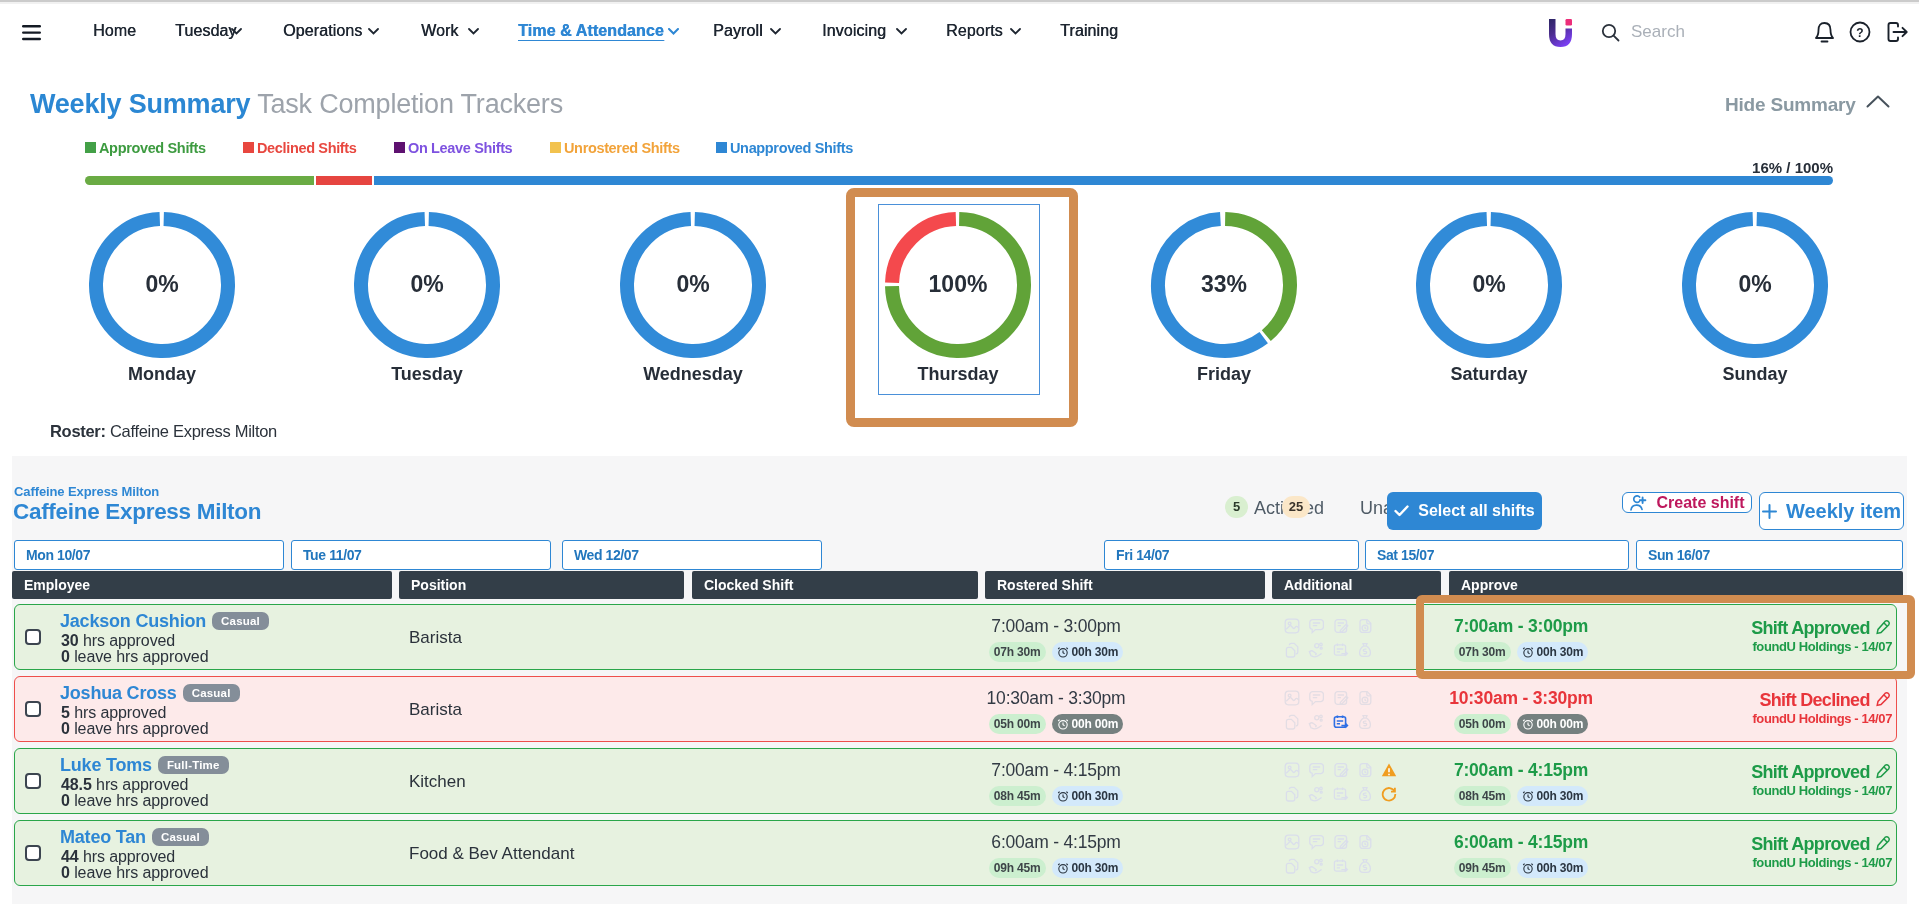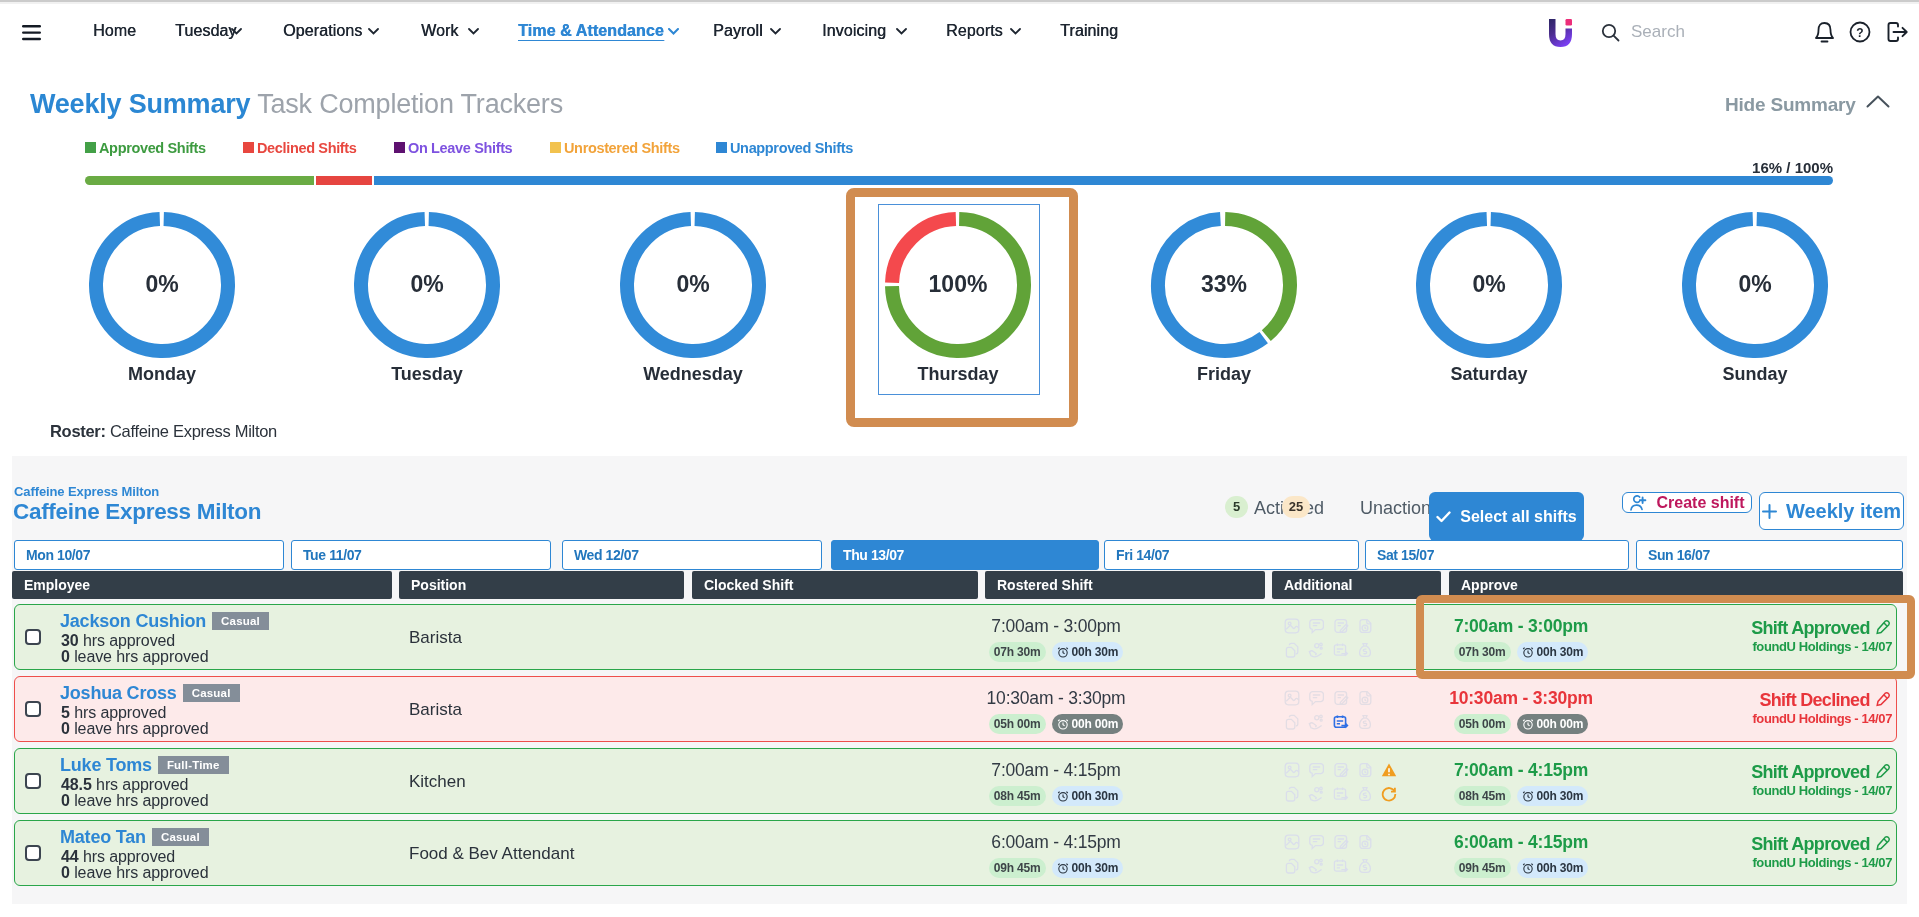--- a/index.html
+++ b/index.html
@@ -22,21 +22,21 @@
 #panel{position:absolute;left:12px;top:456px;width:1895px;height:448px;background:#f6f6f7}
 .tab{position:absolute;top:540px;height:30px;border:1px solid #2e87d4;border-radius:3px;background:#fff;color:#2176bd;font-size:14px;font-weight:bold;line-height:28px;padding-left:11px;letter-spacing:-.4px}
 .tab.active{background:#2e87d4;color:#fff}
 .th{position:absolute;top:571px;height:28px;background:#333e48;color:#fff;font-size:14px;font-weight:bold;line-height:28px;padding-left:12px;border-radius:2px}
 .card{position:absolute;left:14px;width:1883px;height:66px;border-radius:6px;border:1.5px solid}
 .card.g{background:#e7f2e0;border-color:#2aa64a}
 .card.r{background:#fdeaea;border-color:#ee4f4c}
 .cbx{position:absolute;left:10px;top:24px;width:16px;height:16px;background:#fff;border:2px solid #3c4550;border-radius:4px}
 .nmrow{position:absolute;left:45px;top:6px;height:20px;white-space:nowrap}
 .nm{font-size:18px;font-weight:bold;color:#2e87d4;letter-spacing:-.2px}
-.typ{display:inline-block;background:#848e99;color:#fff;font-size:11.5px;font-weight:bold;border-radius:0;height:18px;line-height:18px;padding:0 9px;margin-left:6px;vertical-align:2px;letter-spacing:.2px}
+.typ{display:inline-block;background:#848e99;color:#fff;font-size:11.5px;font-weight:bold;border-radius:7px;height:18px;line-height:18px;padding:0 9px;margin-left:6px;vertical-align:2px;letter-spacing:.2px}
 .hrs{position:absolute;left:46px;font-size:16px;color:#2b323b;white-space:nowrap;letter-spacing:-.1px}
 .pos{position:absolute;left:394px;top:23px;font-size:17px;color:#2b323b}
 .tblk{position:absolute;width:220px;text-align:center}
 .time{font-size:17.5px;color:#323a44;letter-spacing:-.2px;white-space:nowrap}
 .time.gr{color:#1d9b48;font-weight:bold}
 .time.rd{color:#e8353b;font-weight:bold}
 .pillrow{margin-top:5px;display:flex;justify-content:center;gap:6px;align-items:center}
 .pill{height:20px;line-height:20px;border-radius:10px;font-size:12px;font-weight:bold;color:#3d4548;padding:0 5px;white-space:nowrap;display:flex;align-items:center;letter-spacing:-.2px}
 .pill.pg{background:#ccefcf}
 .pill.pb{background:#d3e9fb;color:#2b3642}
@@ -190,36 +190,35 @@
   <div class="abs" style="left:50px;top:422px;font-size:16.5px;color:#2b323b;letter-spacing:-.3px"><b>Roster:</b> Caffeine Express Milton</div>
 
   <div id="panel"></div>
   <div class="abs" style="left:14px;top:484px;font-size:13px;font-weight:bold;color:#2e87d4;letter-spacing:-.1px">Caffeine Express Milton</div>
   <div class="abs" style="left:13px;top:499px;font-size:22.5px;font-weight:bold;color:#2e87d4;letter-spacing:-.3px">Caffeine Express Milton</div>
 
   <div class="abs" style="left:1225px;top:496px;width:23px;height:22px;background:#d9efd0;border-radius:11px;text-align:center;line-height:22px;font-size:13px;font-weight:bold;color:#2b3a2b">5</div>
   <div class="abs" style="left:1254px;top:498px;font-size:18px;color:#4f5b66">Actioned</div>
   <div class="abs" style="left:1282px;top:496px;width:28px;height:22px;background:#fbe7c8;border-radius:11px;text-align:center;line-height:22px;font-size:13px;font-weight:bold;color:#3a332b">25</div>
   <div class="abs" style="left:1360px;top:498px;font-size:18px;color:#4f5b66">Unactioned</div>
-  <div class="abs" style="left:1429px;top:492px;width:155px;height:49px;background:#2e87d4;border-radius:6px;color:#fff;font-size:16px;font-weight:bold;display:flex;align-items:center;justify-content:center;gap:9px"><svg width="15" height="12" viewBox="0 0 15 12">
+  <div class="abs" style="left:1387px;top:492px;width:155px;height:38px;background:#2e87d4;border-radius:6px;color:#fff;font-size:16px;font-weight:bold;display:flex;align-items:center;justify-content:center;gap:9px"><svg width="15" height="12" viewBox="0 0 15 12">
         <path d="M1.5 6l4 4L13.5 1.5" fill="none" stroke="#fff" stroke-width="2.4" stroke-linecap="round" stroke-linejoin="round"></path>
       </svg>Select all shifts</div>
   <div class="abs" style="left:1622px;top:492px;width:130px;height:21px;background:#fff;border:1.5px solid #2e87d4;border-radius:6px;color:#be185d;font-size:16px;font-weight:bold;display:flex;align-items:center;justify-content:center;gap:8px"><svg width="19" height="17" viewBox="0 0 19 17">
         <path d="M10.2 7.6 A3.3 3.3 0 1 1 10.6 3" fill="none" stroke="#2e87d4" stroke-width="1.7" stroke-linecap="round"></path>
         <path d="M2 16 A5.6 5.6 0 0 1 13 15.4" fill="none" stroke="#2e87d4" stroke-width="1.7" stroke-linecap="round"></path>
         <path d="M13.6 3.4 L13.6 9 M10.8 6.2 L16.4 6.2" stroke="#2e87d4" stroke-width="1.9" stroke-linecap="round"></path>
       </svg>Create shift</div>
   <div class="abs" style="left:1759px;top:492px;width:145px;height:38px;background:#fff;border:1.5px solid #2e87d4;border-radius:6px;color:#2e87d4;font-size:20px;font-weight:bold;display:flex;align-items:center;justify-content:center;gap:9px"><svg width="15" height="15" viewBox="0 0 15 15">
         <path d="M7.5 1v13M1 7.5h13" stroke="#2e87d4" stroke-width="2" stroke-linecap="round"></path>
       </svg>Weekly item</div>
 
   <div class="tab" style="left:14px;width:270px">Mon 10/07</div>
   <div class="tab" style="left:291px;width:260px">Tue 11/07</div>
   <div class="tab" style="left:562px;width:260px">Wed 12/07</div>
-  <div class="tab active" style="left:831px;width:268px">Thu 13/07</div>
   <div class="tab" style="left:1104px;width:255px">Fri 14/07</div>
   <div class="tab" style="left:1365px;width:264px">Sat 15/07</div>
   <div class="tab" style="left:1636px;width:267px">Sun 16/07</div>
 
   <div class="th" style="left:399px;width:285px">Position</div>
   <div class="th" style="left:12px;width:380px">Employee</div>
   <div class="th" style="left:692px;width:286px">Clocked Shift</div>
   <div class="th" style="left:985px;width:280px">Rostered Shift</div>
   <div class="th" style="left:1272px;width:169px">Additional</div>
   <div class="th" style="left:1449px;width:454px">Approve</div>

